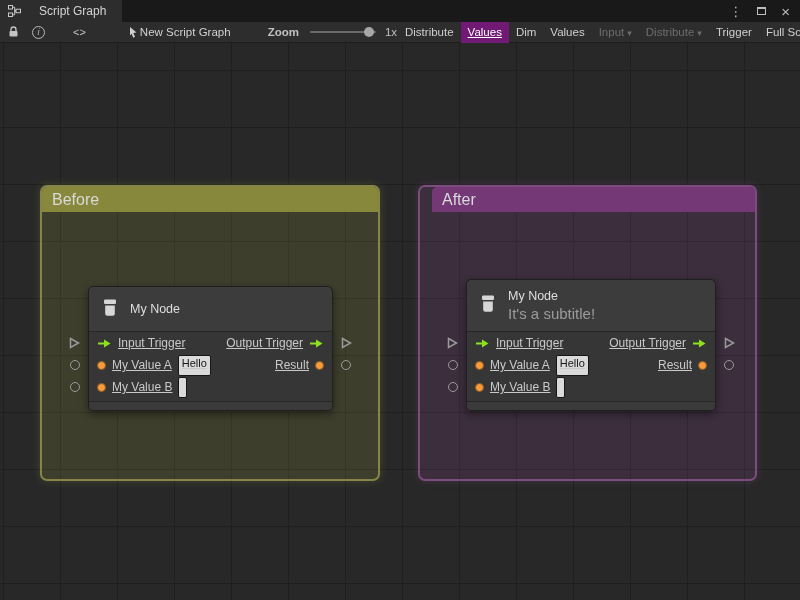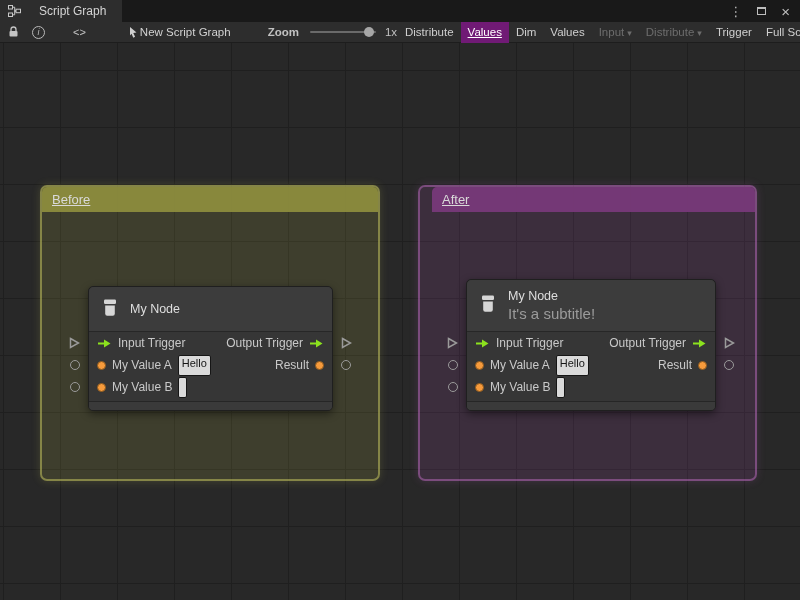--- a/index.html
+++ b/index.html
@@ -41,40 +41,40 @@
   
   .canvas { position:absolute; top:43px; left:0; width:800px; height:557px;
     background-color:#282828;
     background-image:
       linear-gradient(to right, #1f1f1f 1px, transparent 1px),
       linear-gradient(to bottom, #1f1f1f 1px, transparent 1px);
     background-size:57px 57px; background-position:3px 27px; }
 
   
   .group { position:absolute; border-radius:7px; }
-  .group-header { height:25px; line-height:25px; padding:0 10px; font-size:13px; color:#d9d9d9; border-radius:5px 5px 0 0;text-decoration:underline; }
+  .group-header { height:25px; line-height:25px; padding:0 10px; font-size:16px; color:#d9d9d9; border-radius:5px 5px 0 0; }
   .group-before { left:40px; top:142px; width:340px; height:296px;
     background:rgba(150,150,64,0.20); border:2px solid rgba(193,193,95,0.55); box-shadow:0 0 9px rgba(180,180,80,0.22); }
   .group-before .group-header { background:rgba(142,142,62,0.92); }
   .group-after { left:418px; top:142px; width:339px; height:296px;
     background:rgba(142,70,144,0.20); border:2px solid rgba(186,106,190,0.5); box-shadow:0 0 9px rgba(170,90,175,0.22); }
   .group-after .group-header { background:rgba(121,58,123,0.92);margin-left:12px; }
 
   
   .node { position:absolute; background:#363636; border:1px solid #1f1f1f; border-radius:5px;
           box-shadow:0 3px 9px rgba(0,0,0,0.45); font-size:12px; color:#c9c9c9; }
   .node-before { left:88px; top:243px; width:245px; }
   .node-after  { left:466px; top:236px; width:250px; }
   .node-header { display:flex; align-items:center; gap:9px; padding:0 10px; background:#3c3c3c;
                  border-bottom:1px solid #272727; border-radius:5px 5px 0 0; }
   .node-before .node-header { height:45px; }
   .node-after  .node-header { height:52px; }
   .node-title { font-size:12.5px; color:#dedede; }
   .node-subtitle { font-size:15px; color:#9b9b9b; margin-top:2px; }
-  .node-row { height:22px; display:flex; align-items:center; justify-content:space-between; padding:0 8px; }
+  .node-row { height:22px; display:flex; align-items:center; justify-content:space-between; padding:0 8px;text-decoration:underline; }
   .port { display:flex; align-items:center; gap:6px; }
   .port svg { display:block; }
   .dot { width:9px; height:9px; border-radius:50%; background:#f79b3c; border:1px solid #8d5a1f; flex:0 0 auto; }
   .inline-field { background:#dadada; color:#151515; border:1px solid #161616; border-radius:2px;
                   font-size:11px; height:21px; line-height:14px; padding:0 3px; min-width:9px; display:inline-block; }
   .node-footer { margin-top:3px; border-top:1px solid #262626; height:9px; background:#3a3a3a; border-radius:0 0 4px 4px; }
 
   
   .ext { position:absolute; }
   .ext-circle { width:10px; height:10px; border:1.5px solid #9a9a9a; border-radius:50%; background:transparent; }

